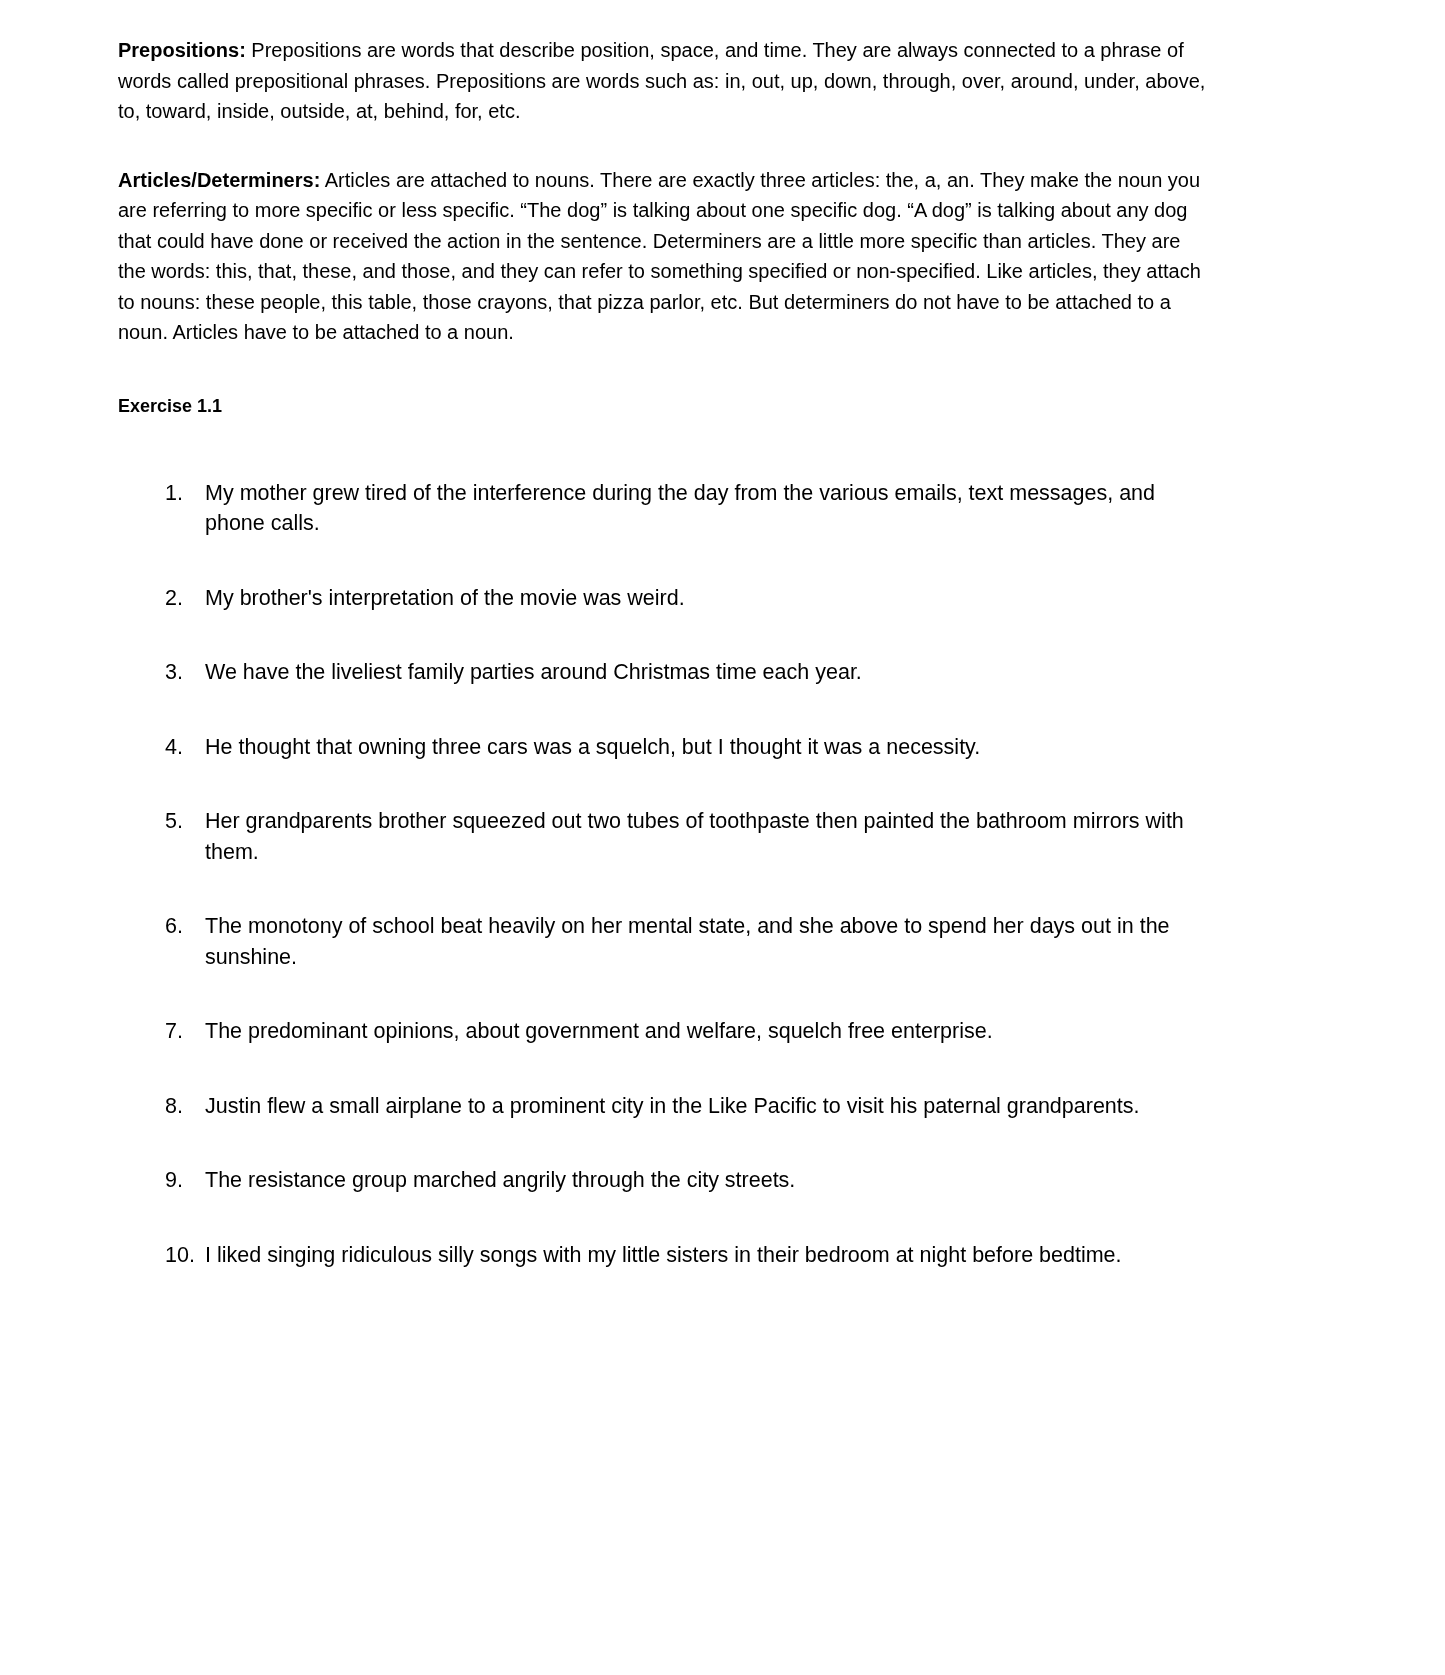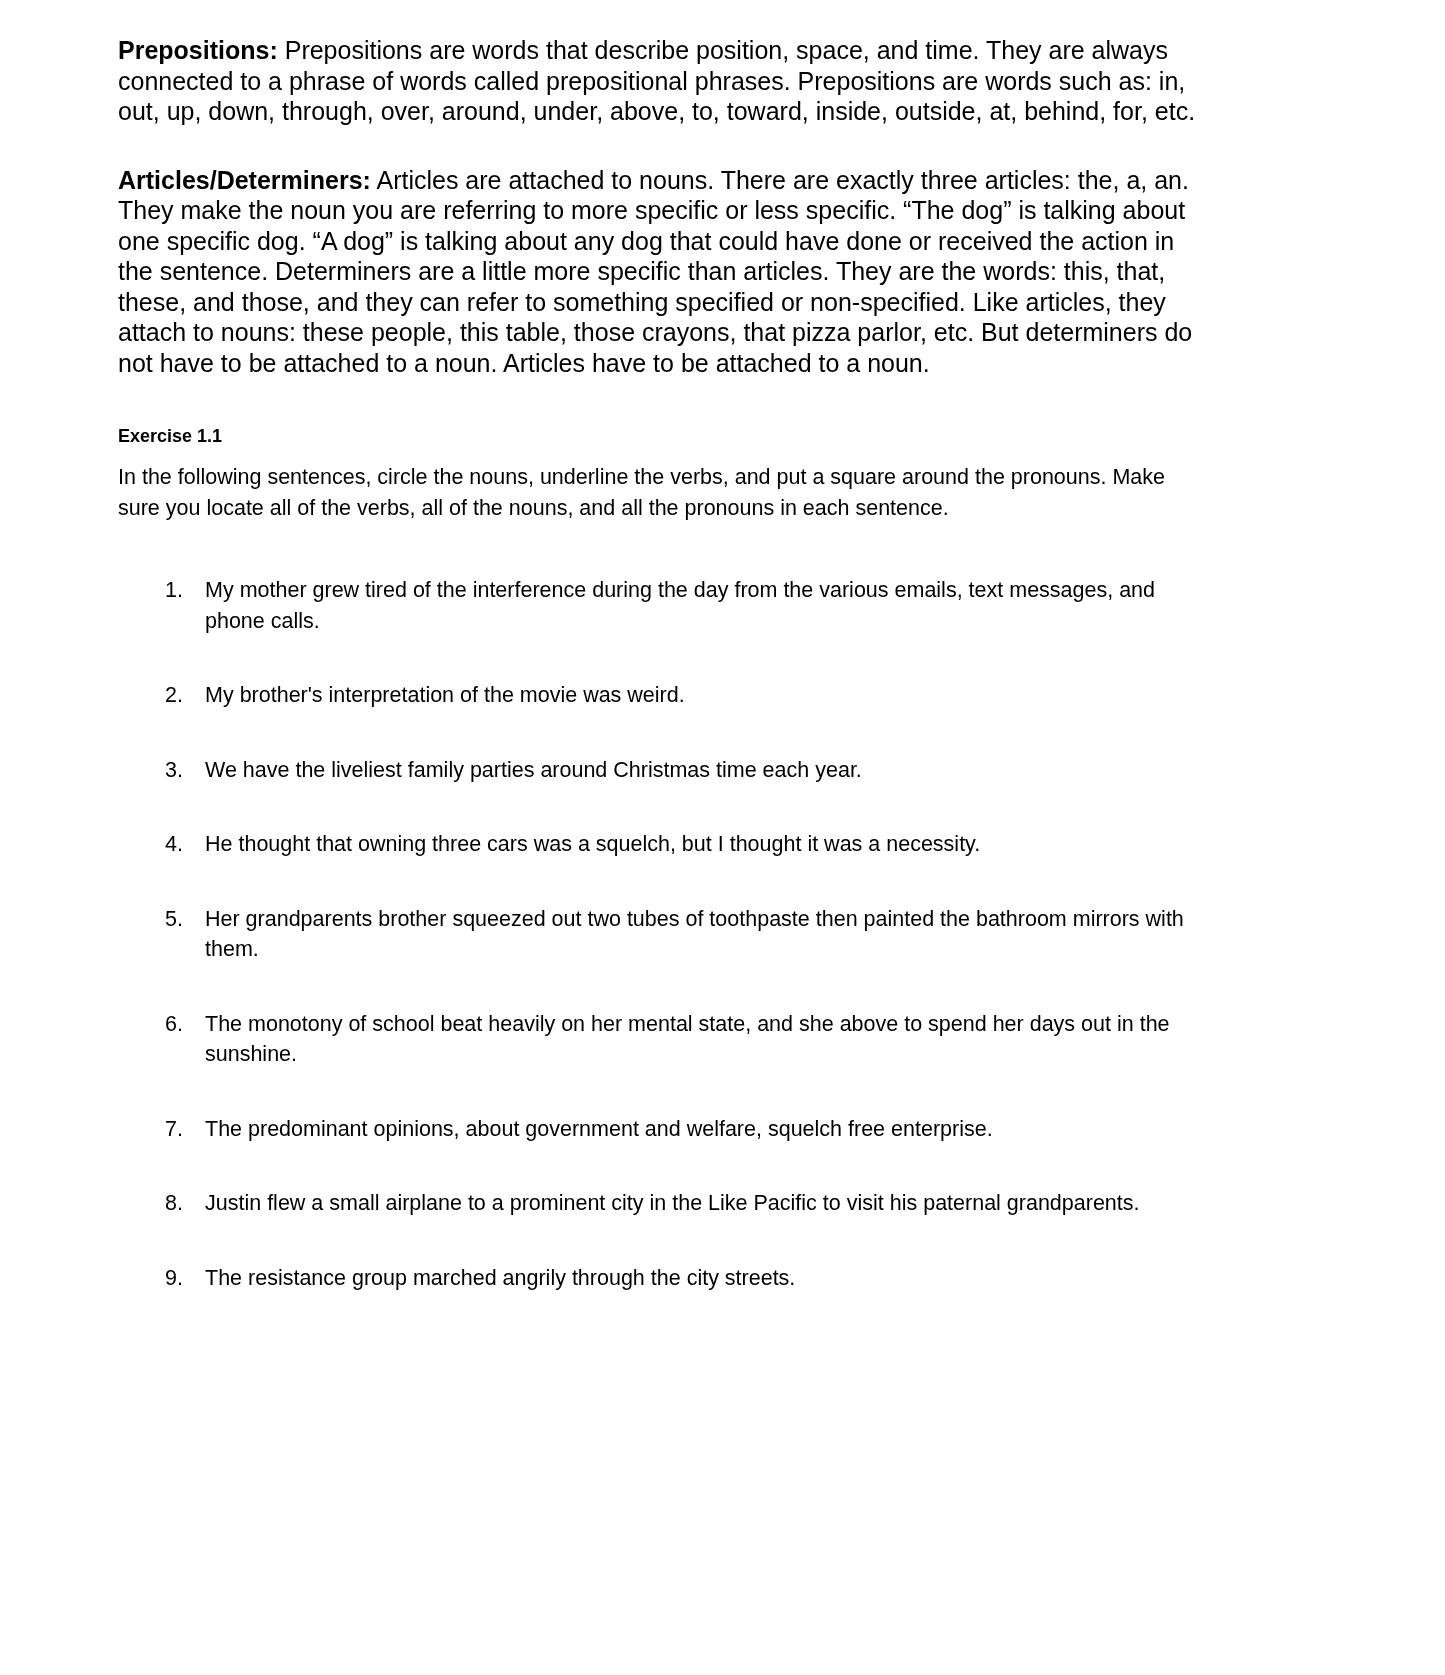--- a/index.html
+++ b/index.html
@@ -13,21 +13,21 @@
     height: 1675px;
     background: #ffffff;
     color: #000000;
     font-family: "Liberation Sans", "DejaVu Sans", sans-serif;
     box-sizing: border-box;
     padding: 35px 235px 0 118px;
     overflow: hidden;
   }
   .para {
     margin: 0 0 38px 0;
-    font-size: 25px;
+    font-size: 20px;
     line-height: 30.5px;
     text-align: left;
   }
   .para .label {
     font-weight: bold;
   }
   .exercise-heading {
     margin: 28px 0 6px 0;
     font-size: 18px;
     line-height: 40px;
@@ -64,21 +64,20 @@
 
 <div class="page">
 
   <p class="para"><span class="label">Prepositions:</span> <span>Prepositions are words that describe position, space, and time. They are always connected to a phrase of words called prepositional phrases. Prepositions are words such as: in, out, up, down, through, over, around, under, above, to, toward, inside, outside, at, behind, for, etc.</span></p>
 
   <p class="para"><span class="label">Articles/Determiners:</span> <span>Articles are attached to nouns. There are exactly three articles: the, a, an. They make the noun you are referring to more specific or less specific. “The dog” is talking about one specific dog. “A dog” is talking about any dog that could have done or received the action in the sentence. Determiners are a little more specific than articles. They are the words: this, that, these, and those, and they can refer to something specified or non-specified. Like articles, they attach to nouns: these people, this table, those crayons, that pizza parlor, etc. But determiners do not have to be attached to a noun. Articles have to be attached to a noun.</span></p>
 
 
   <h1 class="exercise-heading">Exercise 1.1</h1>
 
-  <p class="instructions">In the following sentences, circle the nouns, underline the verbs, and put a square around the pronouns. Make sure you locate all of the verbs, all of the nouns, and all the pronouns in each sentence.</p>
 
   <div class="exercise-list">
 
     <div class="exercise-item">
       <span class="item-number">1.</span>
       <span class="item-text">My mother grew tired of the interference during the day from the various emails, text messages, and phone calls.</span>
     </div>
 
     <div class="exercise-item">
       <span class="item-number">2.</span>
@@ -113,16 +112,20 @@
     <div class="exercise-item">
       <span class="item-number">8.</span>
       <span class="item-text">Justin flew a small airplane to a prominent city in the Like Pacific to visit his paternal grandparents.</span>
     </div>
 
     <div class="exercise-item">
       <span class="item-number">9.</span>
       <span class="item-text">The resistance group marched angrily through the city streets.</span>
     </div>
 
+    <div class="exercise-item">
+      <span class="item-number">10.</span>
+      <span class="item-text">I liked singing ridiculous silly songs with my little sisters in their bedroom at night before bedtime.</span>
+    </div>
 
   </div>
 
 </div>
 
 </body></html>

